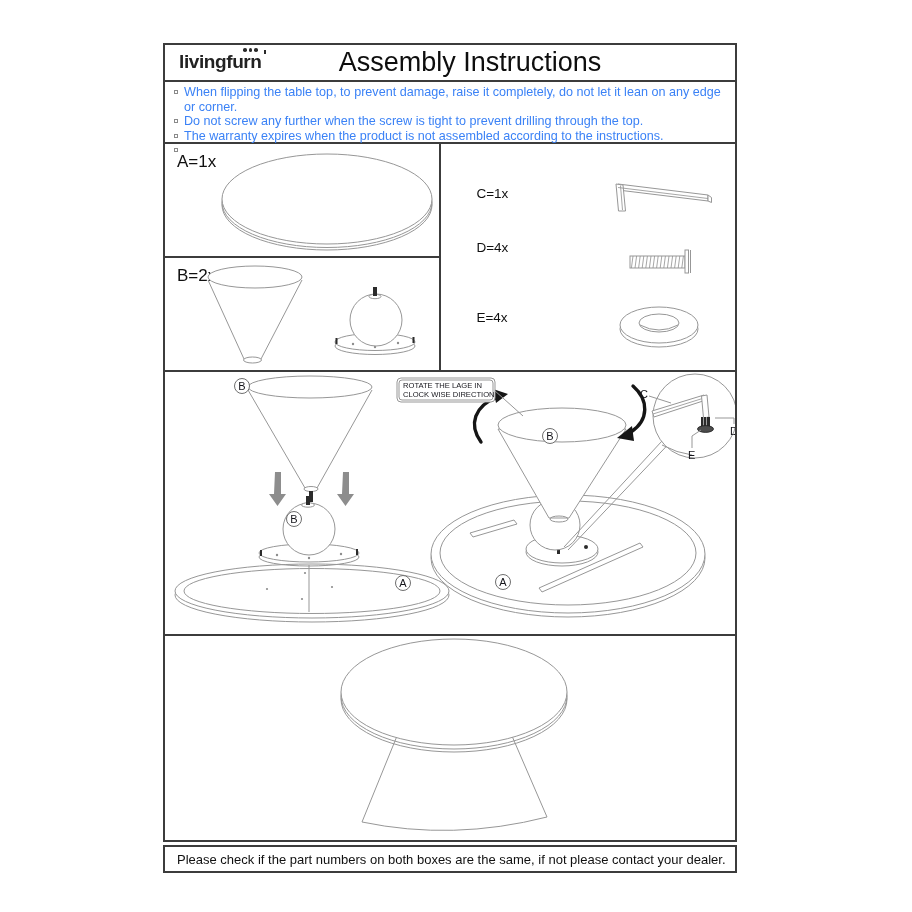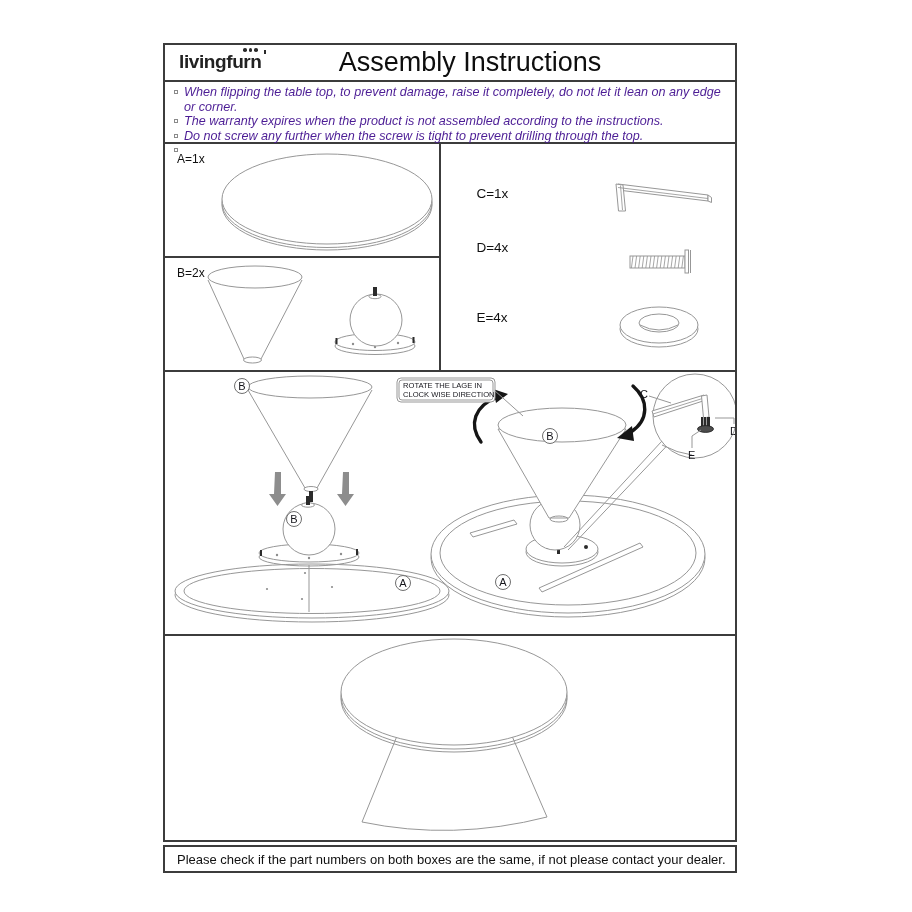--- a/index.html
+++ b/index.html
@@ -14,27 +14,27 @@
   .logo-text { font-size:19px; font-weight:bold; color:#222; letter-spacing:-0.4px; }
   .logo-dots { position:absolute; top:-3px; right:4px; display:flex; gap:2px; }
   .logo-dots i { width:3.5px; height:3.5px; border-radius:50%; background:#2a2a2a; display:block; }
   .logo-tm { position:absolute; top:-1px; right:-4px; width:2px; height:4px; background:#2a2a2a; }
   .title { position:absolute; left:0; right:0; top:2px; text-align:center; padding-left:40px;
            font-size:27px; color:#0d0d0d; }
 
   .sec-warnings { height:62px; border-bottom:2px solid #3c3c3c; padding:3px 6px 0 6px; }
   .warn-row { display:flex; align-items:flex-start; line-height:14.6px; }
   .bullet { flex:0 0 auto; width:4px; height:4px; border:1px solid #8a8a8a; margin:5px 6px 0 3px; }
-  .warn-text { font-size:12.6px; color:#4c1d95;font-style:italic; }
+  .warn-text { font-size:12.6px; color:#3b82f6; }
 
   .sec-parts { height:228px; border-bottom:2px solid #3c3c3c; display:flex; }
   .parts-left { width:287px; border-right:2px solid #3c3c3c; }
   .part-box { position:relative; height:114px; }
   .part-box.pa { border-bottom:2px solid #3c3c3c; }
-  .part-label { position:absolute; left:12px; top:8px; font-size:12px; color:#101010; }
+  .part-label { position:absolute; left:12px; top:8px; font-size:17px; color:#101010; }
   .parts-right { position:relative; width:283px;margin-left:21px; }
   .pr-label { position:absolute; left:14px; font-size:13.5px; color:#101010; }
   .pr-c { top:42px; } .pr-d { top:96px; } .pr-e { top:166px; }
   .fillbox { position:absolute; inset:0; }
 
   .sec-assembly { position:relative; height:264px; border-bottom:2px solid #3c3c3c; }
   .sec-table { position:relative; height:204px; }
 
   .doc-footer { margin-top:3px; border:2px solid #3c3c3c; height:28px; background:#fff;
                 font-size:13px; color:#101010; display:flex; align-items:center; padding-left:12px; }
@@ -72,25 +72,25 @@
         <div class="title">Assembly Instructions</div>
       </div>
 
       <div class="sec-warnings">
         <div class="warn-row">
           <span class="bullet"></span>
           <span class="warn-text">When flipping the table top, to prevent damage, raise it completely, do not let it lean on any edge or corner.</span>
         </div>
         <div class="warn-row">
           <span class="bullet"></span>
-          <span class="warn-text">The warranty expires when the product is not assembled according to the instructions.</span>
+          <span class="warn-text">Do not screw any further when the screw is tight to prevent drilling through the top.</span>
         </div>
         <div class="warn-row">
           <span class="bullet"></span>
-          <span class="warn-text">Do not screw any further when the screw is tight to prevent drilling through the top.</span>
+          <span class="warn-text">The warranty expires when the product is not assembled according to the instructions.</span>
         </div>
         <div class="warn-row">
           <span class="bullet"></span>
         </div>
       </div>
 
       <div class="sec-parts">
         <div class="parts-left">
 
           <div class="part-box pa">

